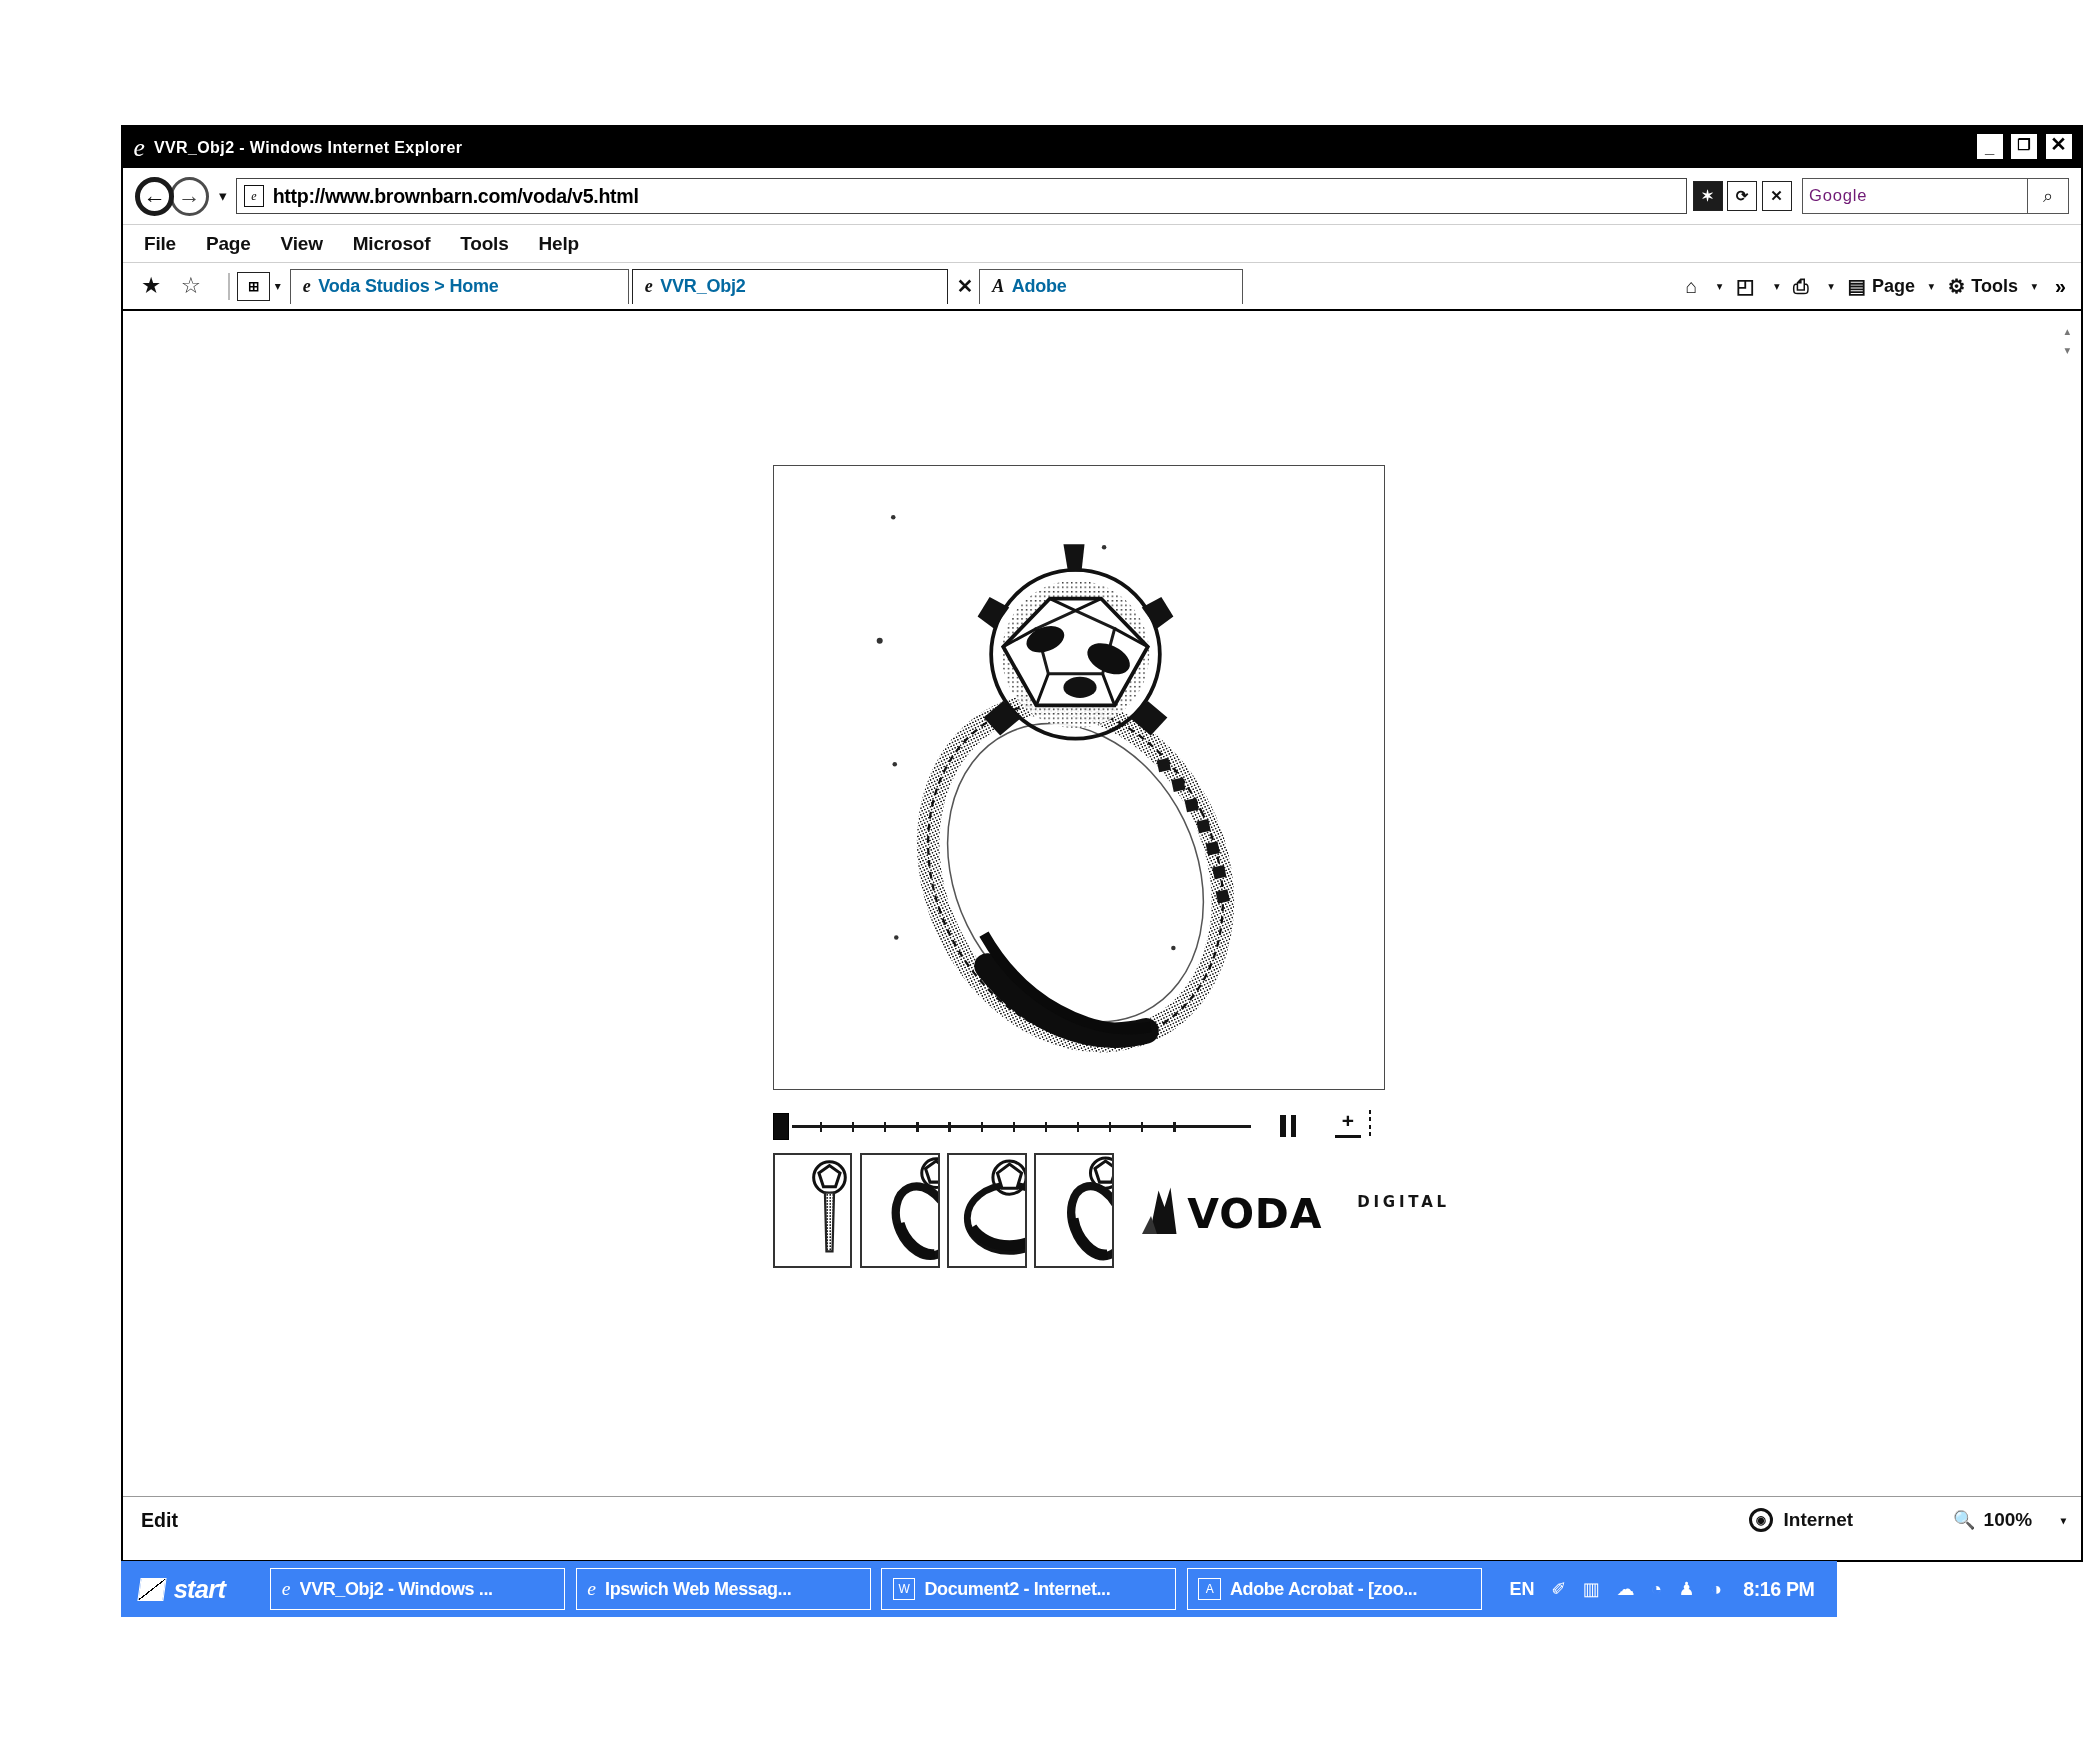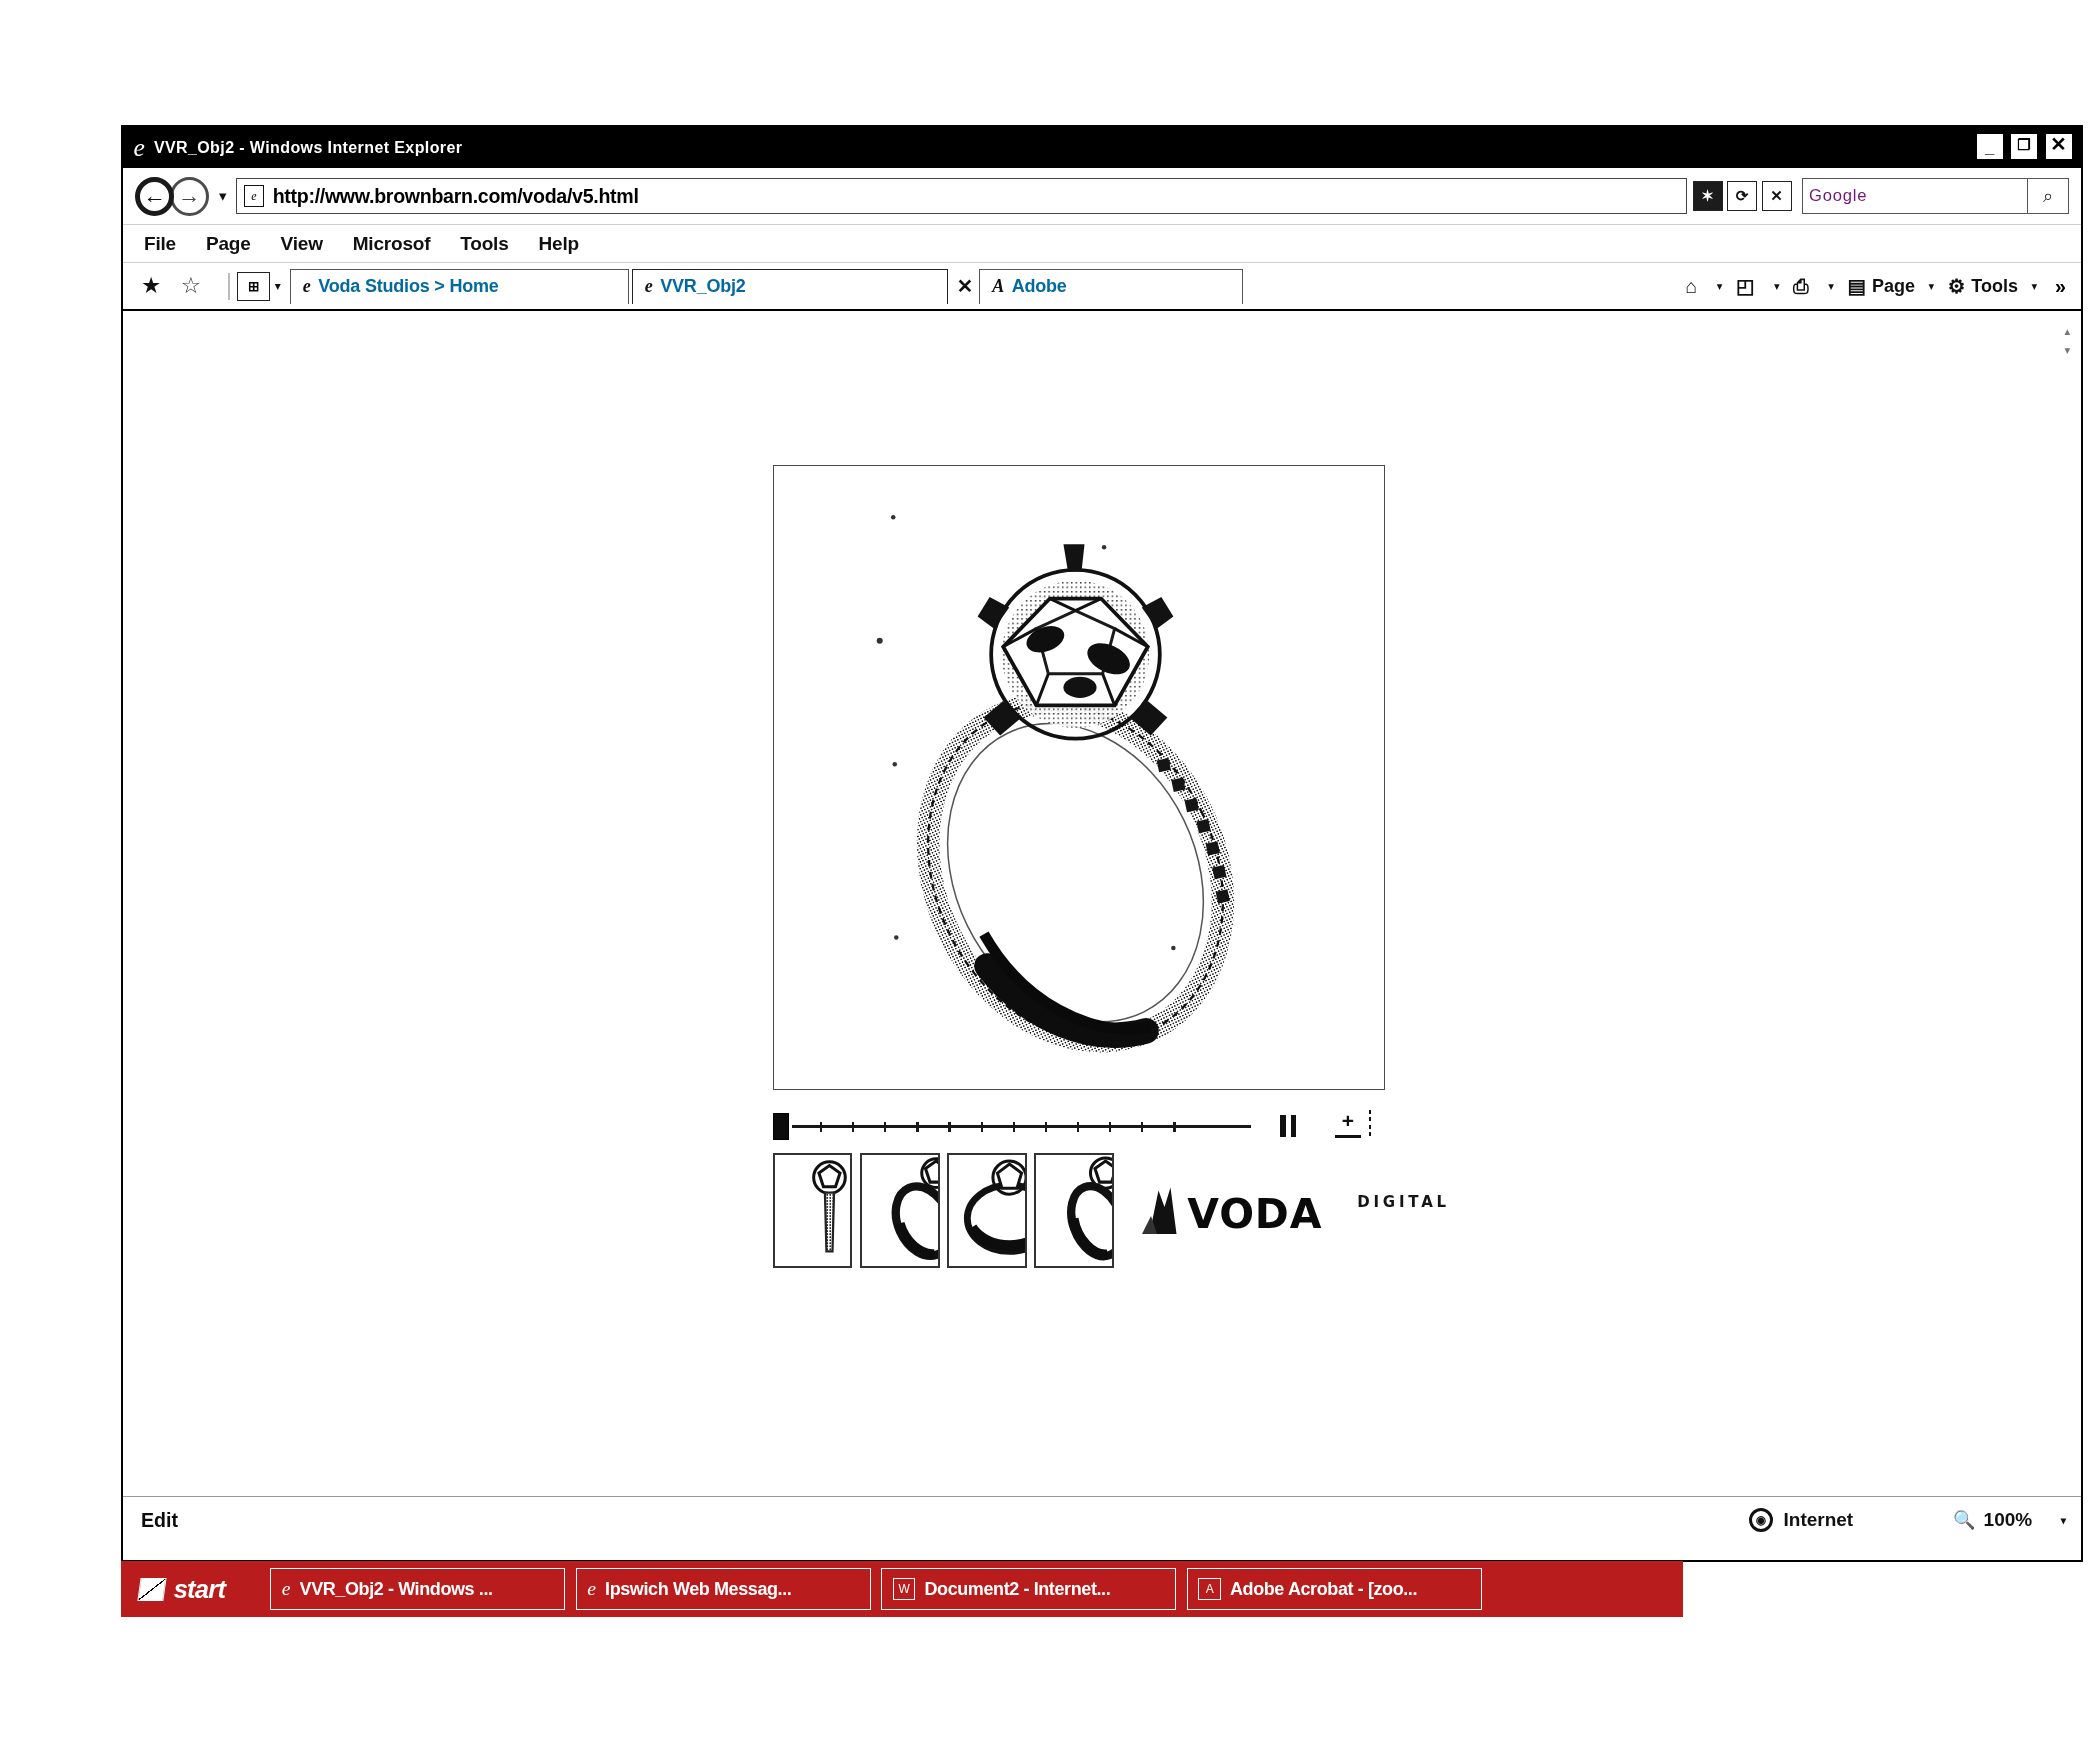--- a/index.html
+++ b/index.html
@@ -422,22 +422,22 @@
     display: flex; align-items: center; gap: 7.5px;
     margin-left: 90px;
   }
   .mag { font-size: 18px; }
   .zcaret { font-size: 10.5px; margin-left: 21px; }
 
   
   #taskbar {
     position: absolute;
     left: 121px; top: 1561px;
-    width: 1562px; height: 56px;
-    background: #b91c1c;
+    width: 1716px; height: 56px;
+    background: #3b82f6;
     display: flex;
     align-items: center;
     padding: 0 4.5px;
   }
   #start-button {
     height: 47px;
     display: flex;
     align-items: center;
     padding: 0 22.6px 0 13.6px;
     margin-right: 22.6px;
@@ -810,14 +810,24 @@
   <div class="task-item">
     <span class="ti-icon box">W</span>
     <span class="ti-label">Document2 - Internet...</span>
   </div>
 
   <div class="task-item">
     <span class="ti-icon box">A</span>
     <span class="ti-label">Adobe Acrobat - [zoo...</span>
   </div>
 
+  <div id="tray">
+    <span class="tray-item">EN</span>
+    <span class="tray-ico">✐</span>
+    <span class="tray-ico">▥</span>
+    <span class="tray-ico">☁</span>
+    <span class="tray-ico">◔</span>
+    <span class="tray-ico">♟</span>
+    <span class="tray-ico">◑</span>
+    <span id="tray-clock">8:16 PM</span>
+  </div>
 </div>
 
 
 </body></html>

